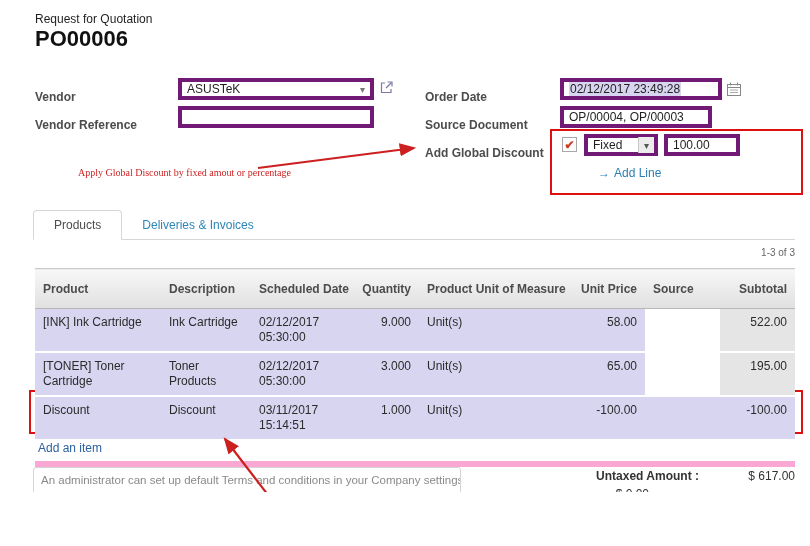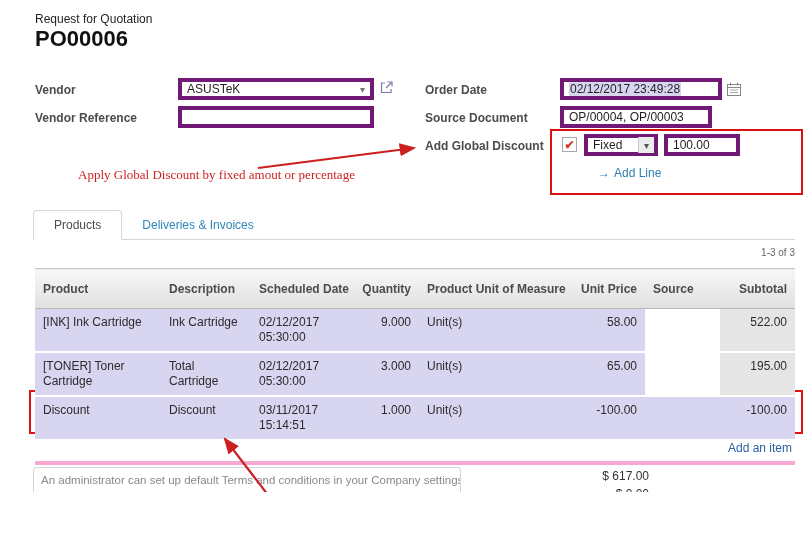--- a/index.html
+++ b/index.html
@@ -8,21 +8,21 @@
     position:relative; width:810px; height:492px; background:#fff; overflow:hidden;
     font-family:"Liberation Sans", sans-serif; font-size:12px; color:#4c4c4c;
   }
   .abs { position:absolute; }
 
   
   .doc-type { left:35px; top:12px; font-size:12px; color:#1f1f1f; }
   .doc-title { left:35px; top:26px; font-size:22px; font-weight:bold; color:#111; }
 
   
-  .field-label { font-weight:bold; color:#4c4c4c; font-size:12px; }
+  .field-label { font-weight:bold; color:#4c4c4c; font-size:12px;margin-top:7px; }
   .inputbox {
     border:4px solid #701a75; background:#fff; height:22px; display:flex; align-items:center;
     padding:0 5px; font-size:12px; color:#1f1f1f;
   }
   .inputbox .val { flex:1; overflow:hidden; white-space:nowrap; }
   .caret { color:#777; font-size:10px; margin-left:4px; }
   .select-btn {
     width:16px; align-self:stretch; margin:-1px -5px -1px 4px; border-left:1px solid #c8c8c8;
     background:#ececec; display:flex; align-items:center; justify-content:center; color:#555; font-size:10px;
   }
@@ -30,21 +30,21 @@
 
   .checkbox {
     width:15px; height:15px; border:1px solid #a8a8a8; background:#fdfdfd; display:flex;
     align-items:center; justify-content:center; font-size:12px; font-weight:bold; color:#cf3a1e;
   }
   .link { color:#2d7db3; cursor:pointer; }
   .link-arrow { color:#2d7db3; font-weight:bold; margin-right:4px; }
   .add-item-link { color:#2a61a0; cursor:pointer; }
 
   
-  .annotation { color:#cc1f1f; font-family:"Liberation Serif", serif; font-size:13px; white-space:nowrap; }
+  .annotation { color:#cc1f1f; font-family:"Liberation Serif", serif; font-size:10px; white-space:nowrap; }
   .ann-box { border:2px solid #dd1111; background:transparent; }
   .overlay { position:absolute; left:0; top:0; pointer-events:none; }
 
   
   .tabbar { left:33px; top:210px; width:762px; height:30px; border-bottom:1px solid #d6d6d6; display:flex; align-items:flex-end; }
   .tab { padding:7px 20px; font-size:12px; }
   .tab.active {
     background:#fff; border:1px solid #d6d6d6; border-bottom:1px solid #fff;
     border-radius:4px 4px 0 0; color:#4c4c4c; position:relative; top:1px;
   }
@@ -61,21 +61,21 @@
   }
   table.lines td {
     height:42px; padding:6px 8px; vertical-align:top; font-size:12px; color:#2b2b2b;
     background:#d8d5f0; border-bottom:2px solid #fff; line-height:15px;
   }
   table.lines .num { text-align:right; }
   table.lines td.cell-taxes { background:#ffffff; }
   table.lines td.cell-subtotal { background:#e5e5e5; }
   table.lines tr.row-discount td.cell-taxes,
   table.lines tr.row-discount td.cell-subtotal { background:#d8d5f0; }
-  .add-item-row { left:35px; top:434px; width:760px; padding:7px 3px 6px 3px; border-bottom:4px solid #f9a8d4;text-align:right; }
+  .add-item-row { left:35px; top:434px; width:760px; padding:7px 3px 6px 3px; border-bottom:6px solid #f9a8d4; }
 
   
   .terms-box {
     left:33px; top:467px; width:428px; height:44px; border:1px solid #d5d5d5; border-radius:3px;
     padding:6px 7px; color:#8a8a8a; font-size:11.5px; white-space:nowrap; overflow:hidden; background:#fff;
   }
   .totals { left:563px; top:467px; width:232px; }
   .trow { display:flex; align-items:center; padding:2px 0; }
   .tlabel { flex:1; text-align:right; font-weight:bold; color:#333; padding-right:10px; }
   .tval { width:86px; text-align:right; color:#333; }
@@ -185,21 +185,21 @@
         <td>Ink Cartridge</td>
         <td>02/12/2017 05:30:00</td>
         <td class="num">9.000</td>
         <td>Unit(s)</td>
         <td class="num">58.00</td>
         <td class="cell-taxes"></td>
         <td class="num cell-subtotal">522.00</td>
       </tr>
       <tr>
         <td>[TONER] Toner Cartridge</td>
-        <td>Total Cartridge</td>
+        <td>Toner Products</td>
         <td>02/12/2017 05:30:00</td>
         <td class="num">3.000</td>
         <td>Unit(s)</td>
         <td class="num">65.00</td>
         <td class="cell-taxes"></td>
         <td class="num cell-subtotal">195.00</td>
       </tr>
       <tr class="row-discount">
         <td>Discount</td>
         <td>Discount</td>
@@ -214,20 +214,21 @@
   </table>
 
   <div class="abs add-item-row">
     <span class="add-item-link">Add an item</span>
   </div>
 
   <div class="abs terms-box">An administrator can set up default Terms and conditions in your Company settings.</div>
 
   <div class="abs totals">
     <div class="trow">
+      <span class="tlabel">Untaxed Amount :</span>
       <span class="tval">$ 617.00</span>
     </div>
     <div class="trow">
       <span class="tval">$ 0.00</span>
     </div>
     <div class="tdivider"></div>
     <div class="trow total-row">
       <span class="tlabel">Total :</span>
       <span class="total-val">$ 617.00</span>
     </div>

